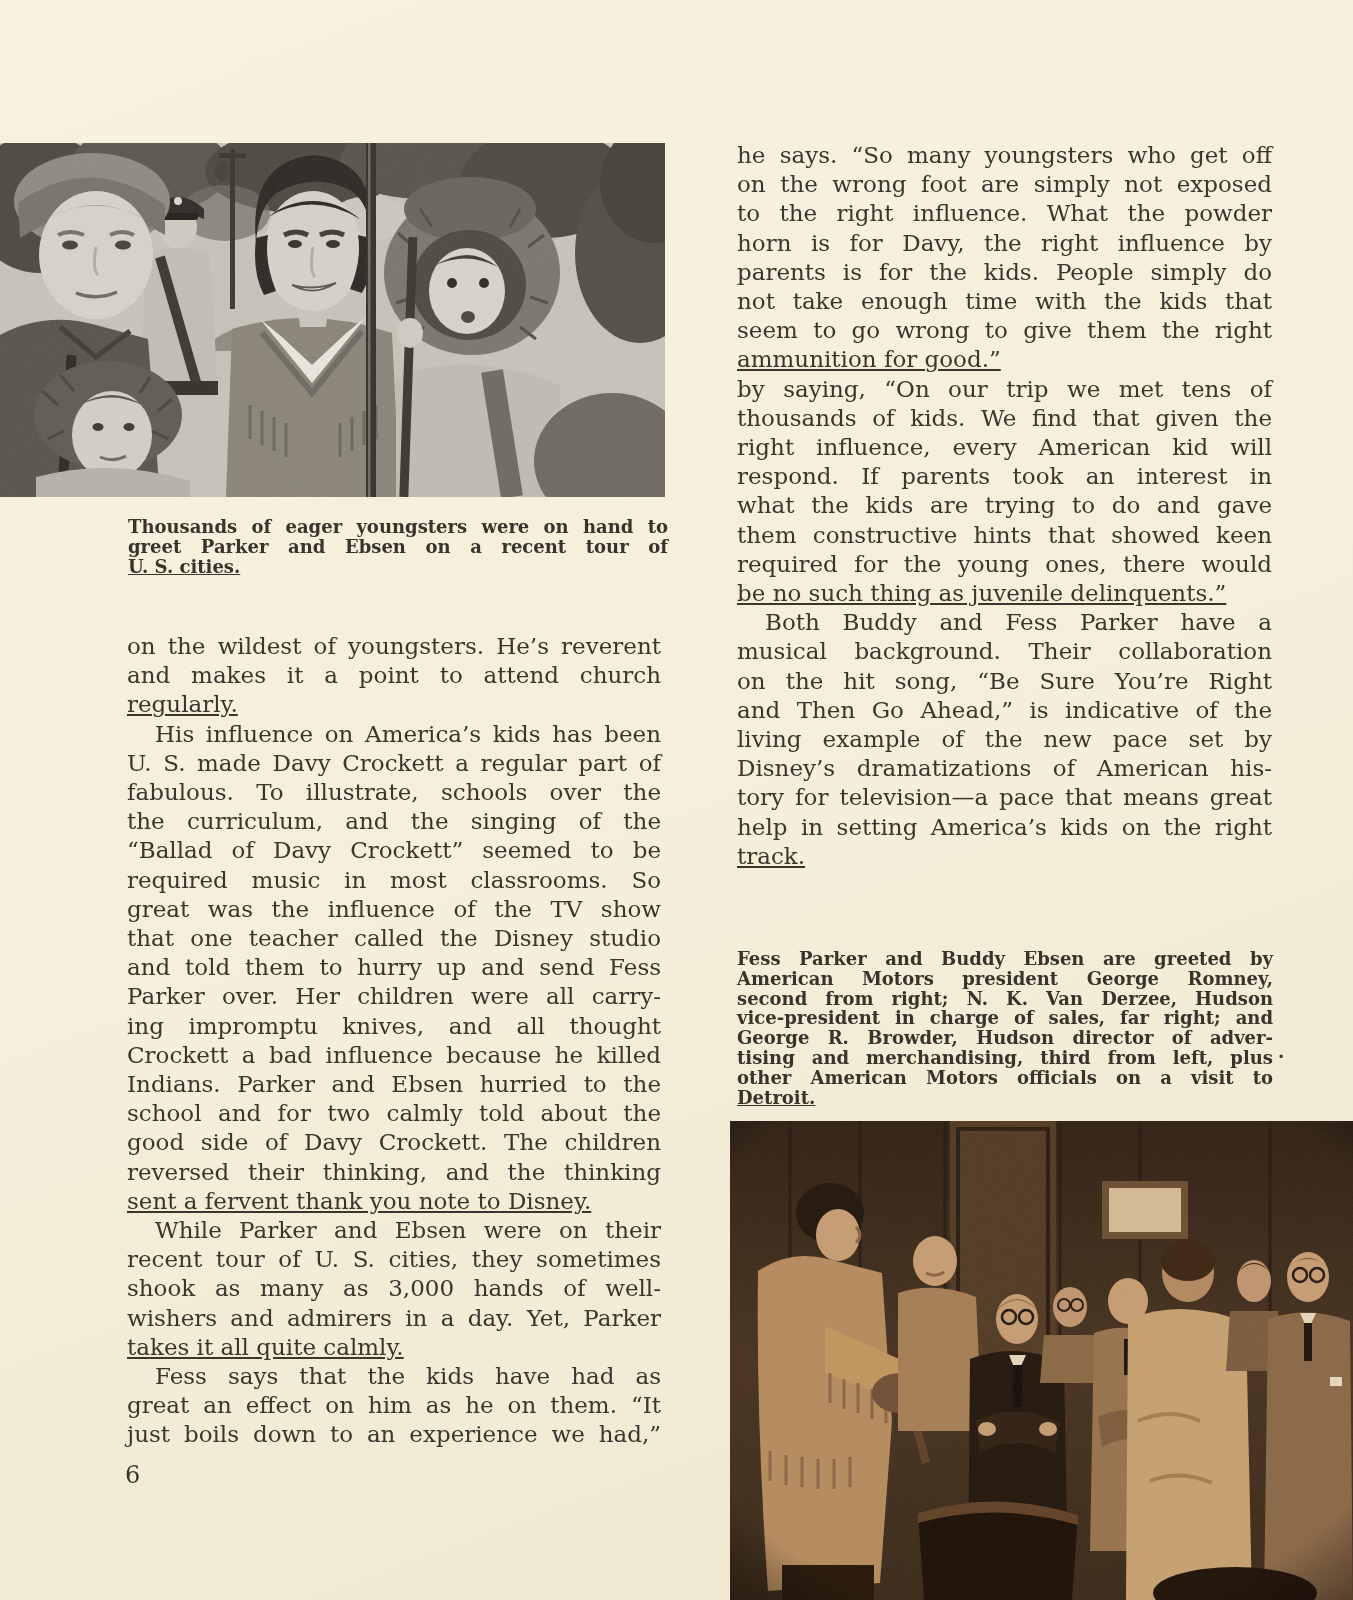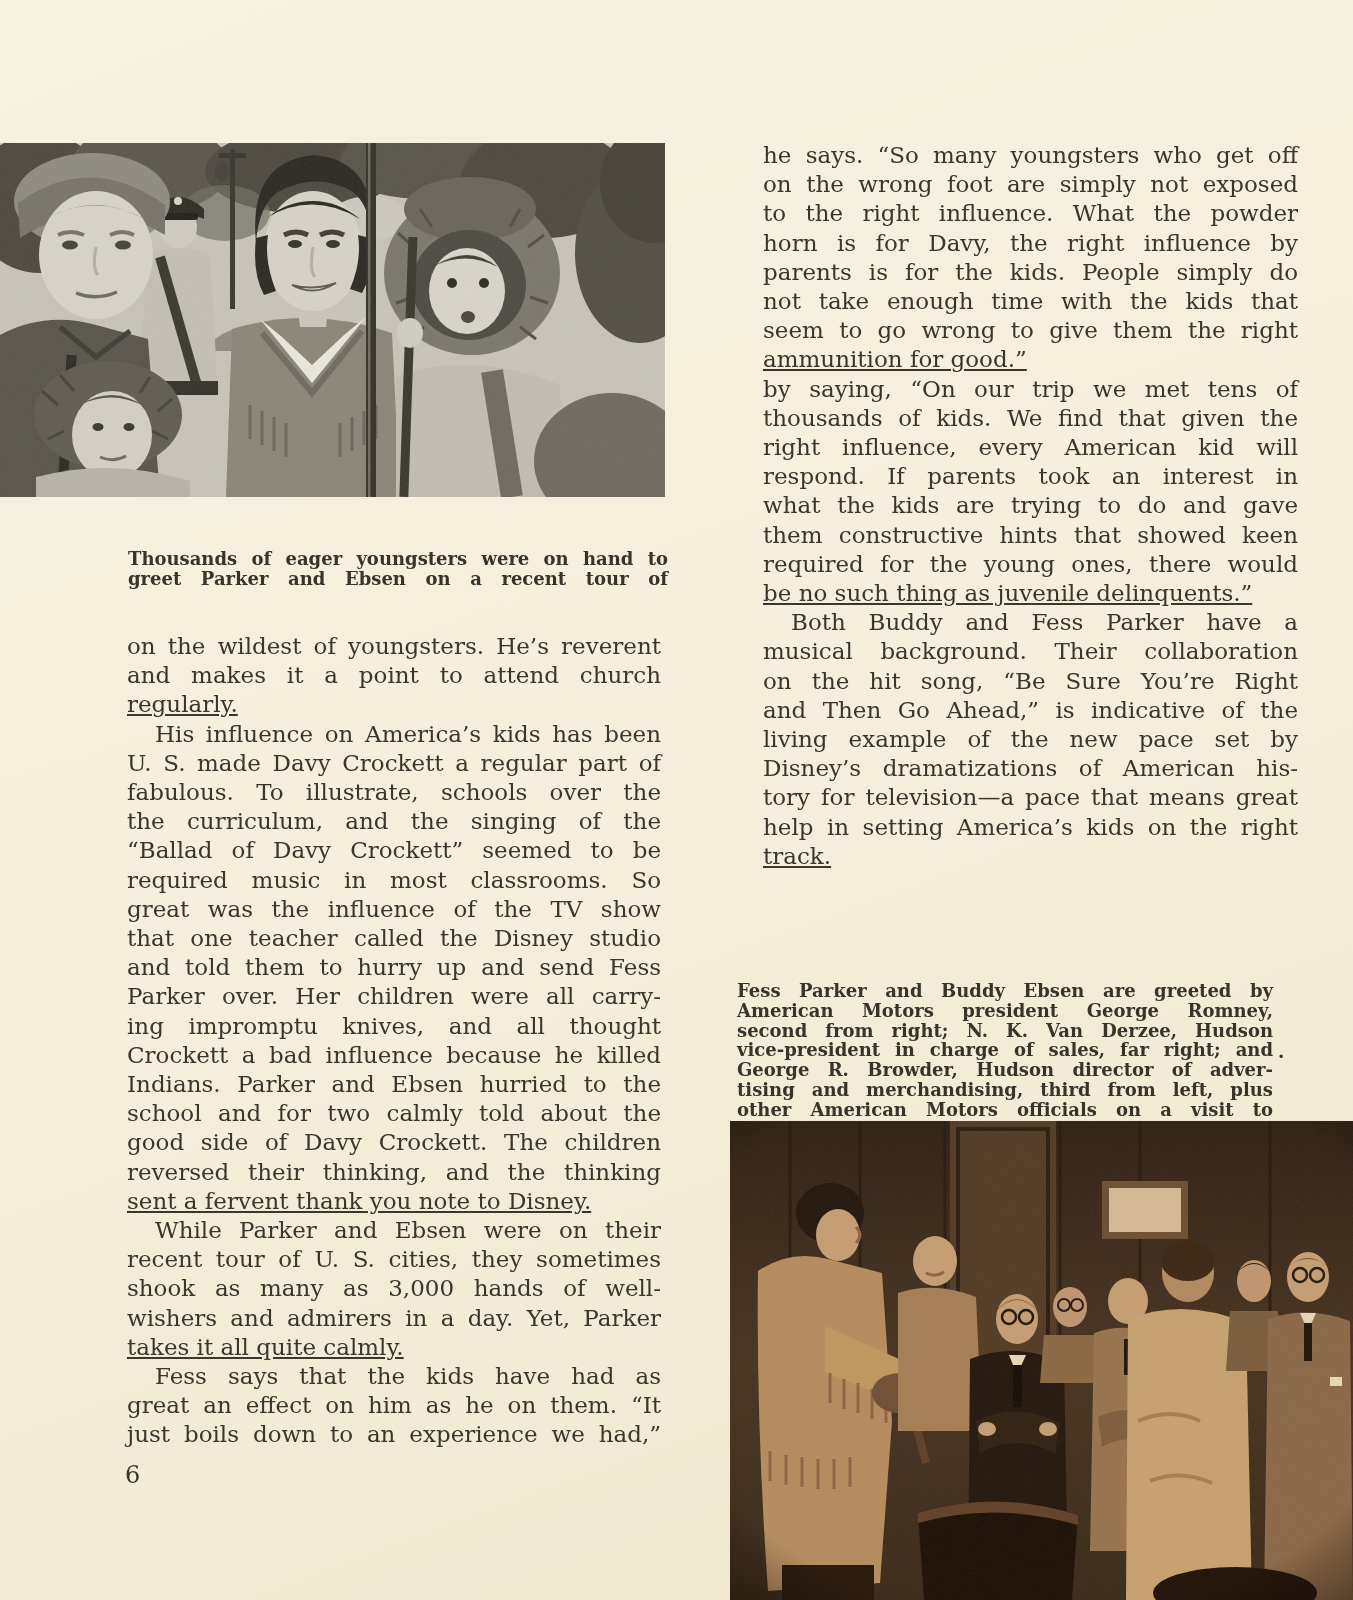--- a/index.html
+++ b/index.html
@@ -6,25 +6,25 @@
   body{width:1353px;height:1600px;overflow:hidden;
        font-family:"DejaVu Serif", serif;}
   .page{position:relative;width:1353px;height:1600px;
         background:linear-gradient(160deg,#f7f1e0 0%,#f4eeda 55%,#efe7cf 100%);}
   figure{margin:0;padding:0;position:absolute;}
   .textcol{position:absolute;color:#3a362d;}
   .body-text{font-size:23px;line-height:29.2px;}
   .tline{text-align:justify;text-align-last:justify;}
   .tline.lastline{text-align-last:left;text-decoration:underline;}
   .para.indent .tline.firstline{text-indent:28px;}
-  .caption{font-size:18px;line-height:19.8px;font-weight:bold;color:#38342b;margin-top:32px;}
+  .caption{font-size:18px;line-height:19.8px;font-weight:bold;color:#38342b;}
   #top-photo{left:0;top:143;width:665px;height:354px;left:0px;top:143px;}
   #left-caption{left:128px;top:517px;width:540px;}
   #left-column{left:127px;top:632px;width:534px;}
-  #right-column{left:737px;top:141px;width:535px;margin-left:26px;}
+  #right-column{left:737px;top:141px;width:535px;}
   #right-caption{left:737px;top:949px;width:536px;}
   #bottom-photo{left:730px;top:1121px;width:623px;height:479px;}
   #page-number{position:absolute;left:125px;top:1461px;font-size:24px;color:#3a362d;}
   #stray-period{position:absolute;left:1278px;top:1041px;font-size:18px;font-weight:bold;color:#38342b;}
   svg{display:block;}
 </style>
 </head>
 <body>
 
 <div class="page">
@@ -156,20 +156,21 @@
         <ellipse cx="612" cy="318" rx="78" ry="68" fill="#6d6860"></ellipse>
       </g>
       <rect width="665" height="354" filter="url(#g1)" opacity="0.18"></rect>
     </svg>
   </figure>
 
   <div id="left-caption" class="textcol caption">
       <div class="para">
         <div class="tline firstline">Thousands of eager youngsters were on hand to</div>
         <div class="tline">greet Parker and Ebsen on a recent tour of</div>
+        <div class="tline lastline">U. S. cities.</div>
       </div>
     </div>
 
   <div id="left-column" class="textcol body-text">
       <div class="para">
         <div class="tline firstline">on the wildest of youngsters. He’s reverent</div>
         <div class="tline">and makes it a point to attend church</div>
         <div class="tline lastline">regularly.</div>
       </div>
       <div class="para indent">

